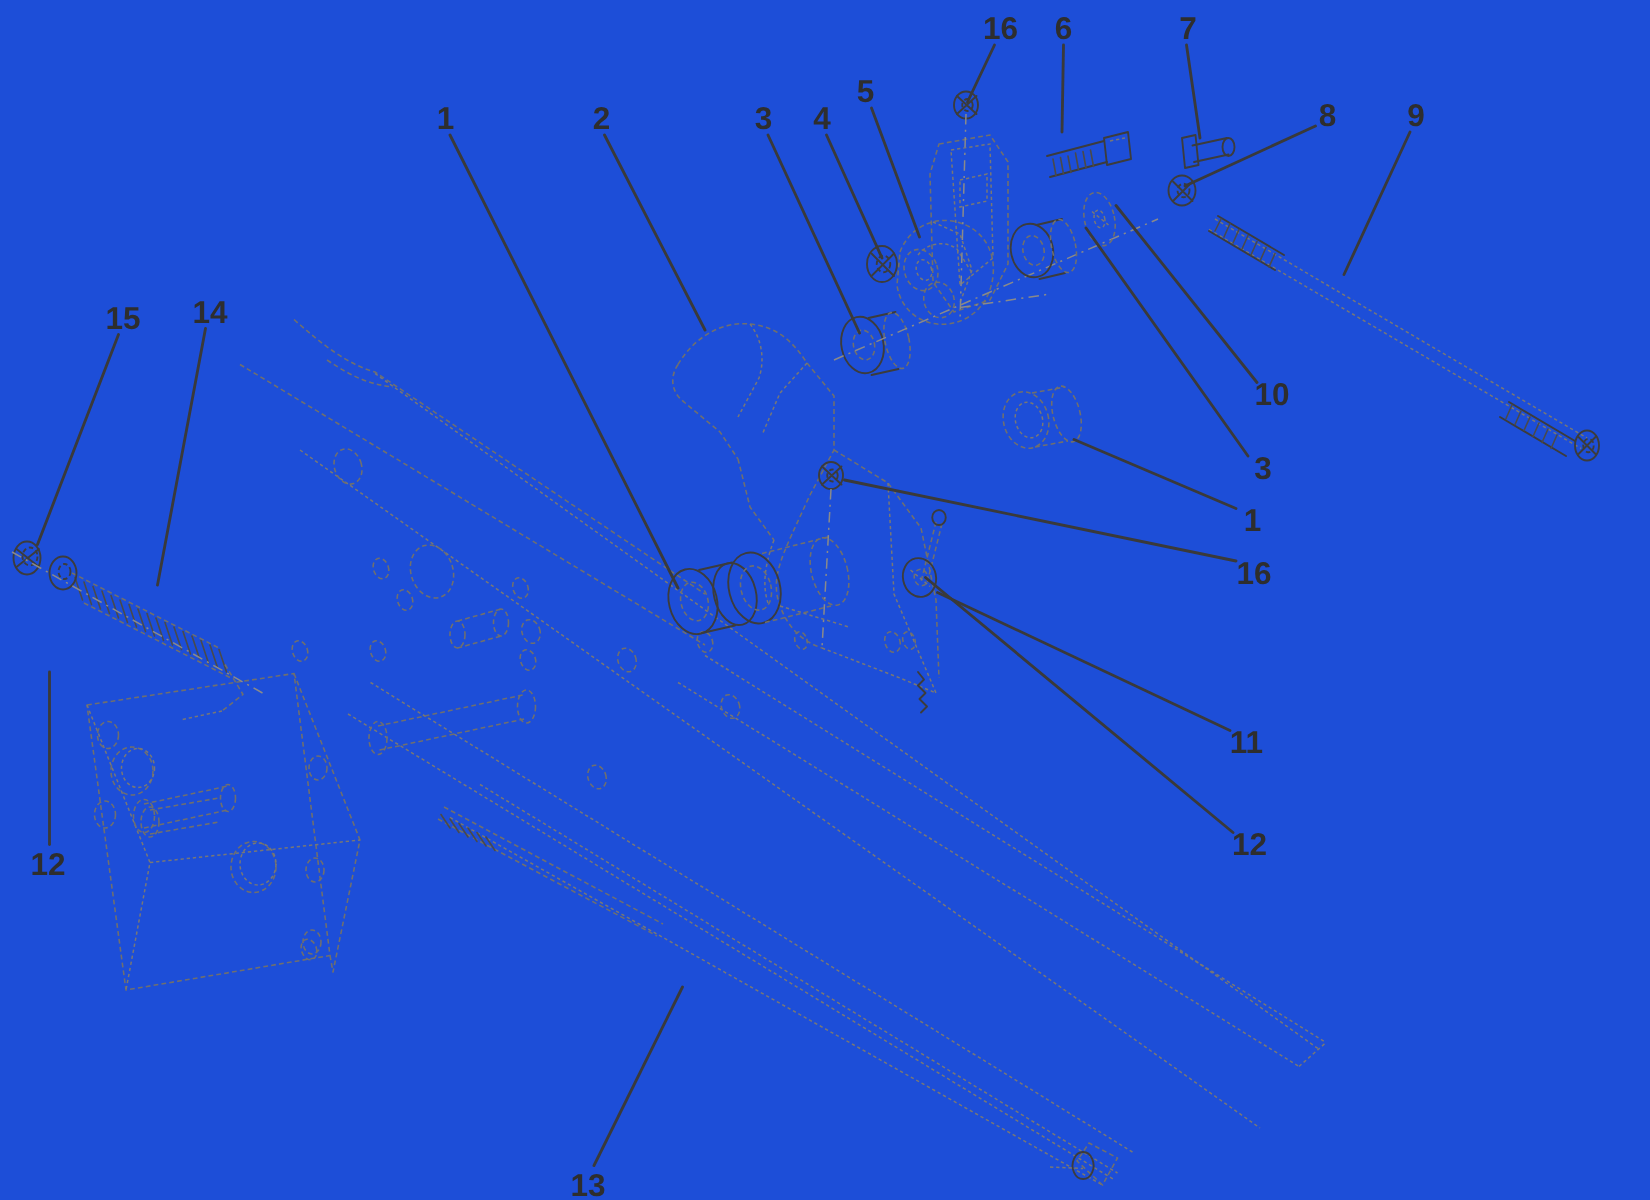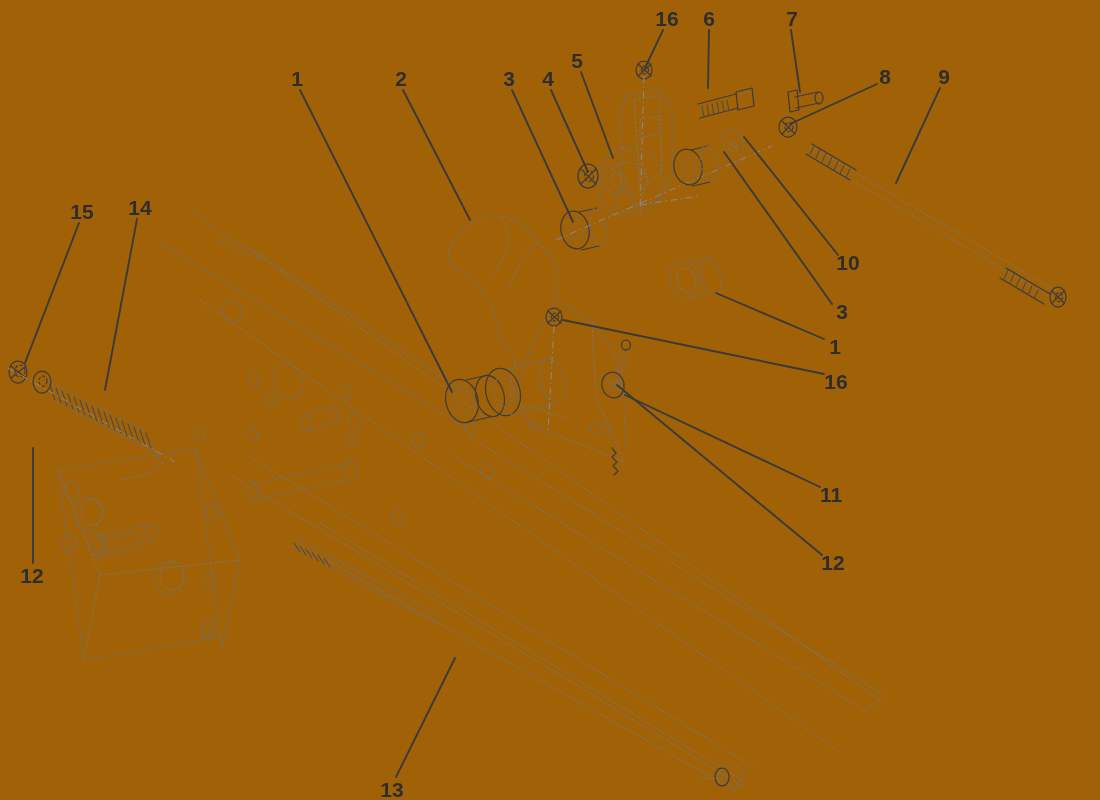--- a/index.html
+++ b/index.html
@@ -8,21 +8,21 @@
     padding: 0;
     background: #f7f7f7;
   }
   body {
     font-family: "Liberation Sans", "DejaVu Sans", sans-serif;
   }
   #diagram-root {
     position: relative;
     width: 1100px;
     height: 800px;
-    background: #a16207;
+    background: #1d4ed8;
     overflow: hidden;
   }
   #diagram-svg {
     position: absolute;
     left: 0;
     top: 0;
     width: 1100px;
     height: 800px;
     display: block;
   }

